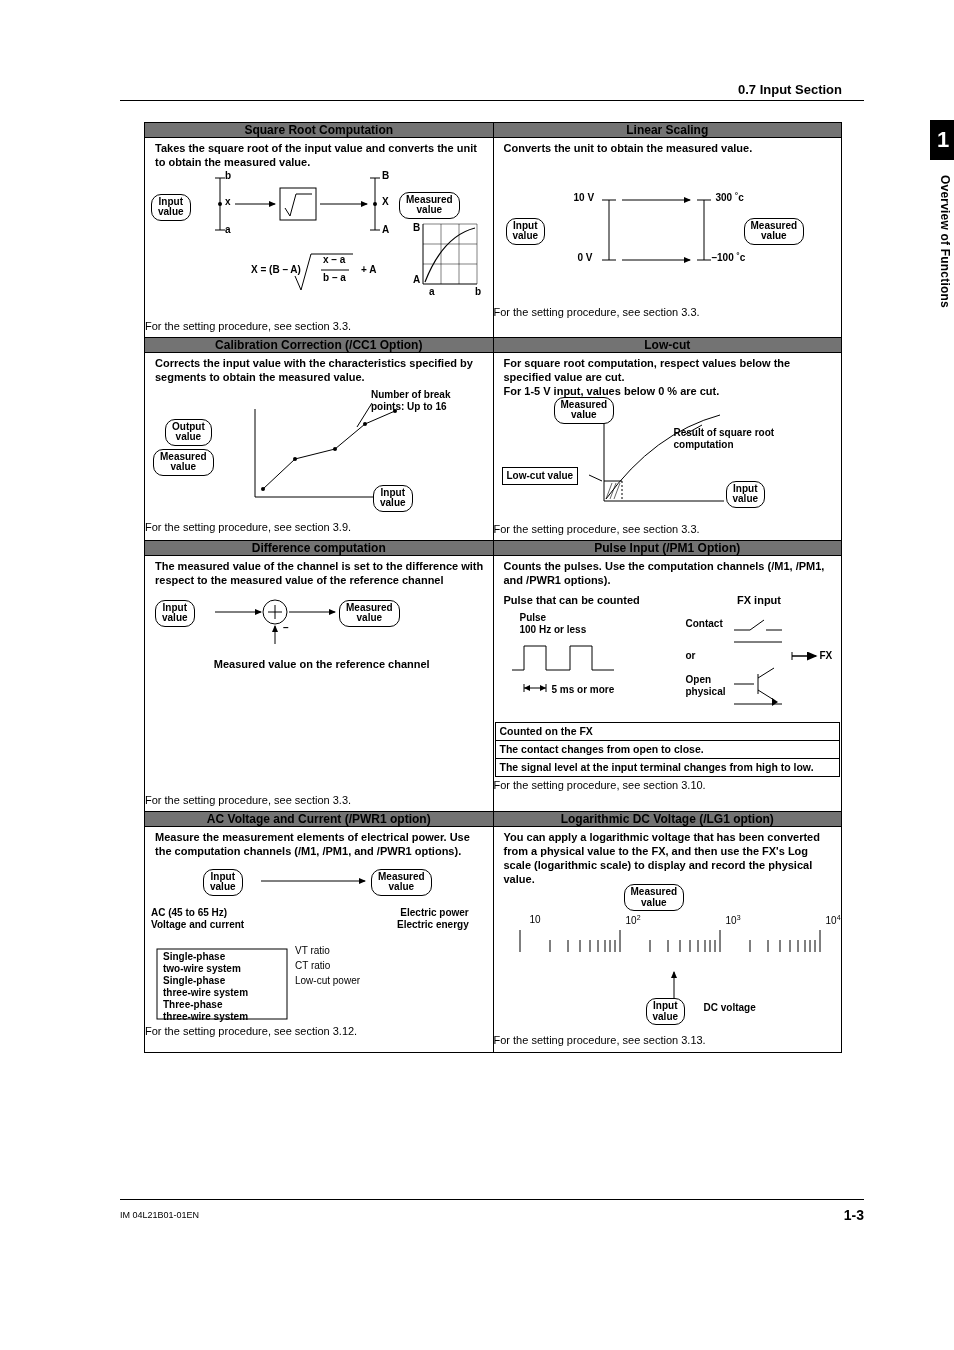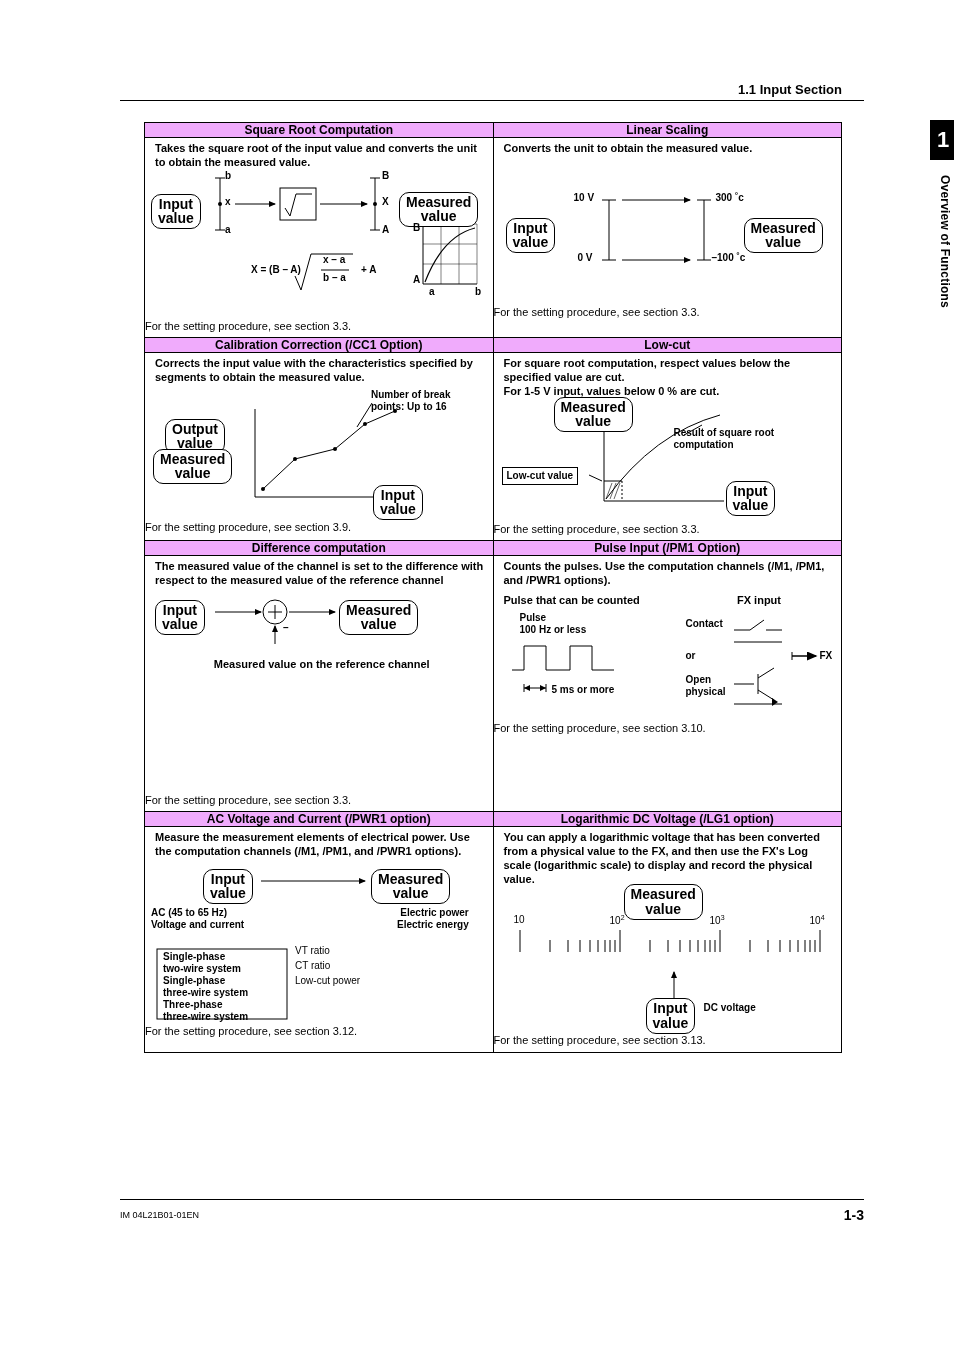--- a/index.html
+++ b/index.html
@@ -63,21 +63,21 @@
     border: 1px solid #000;
     border-collapse: collapse;
     table-layout: fixed;
   }
   .grid td {
     border: 1px solid #000;
     vertical-align: top;
     padding: 0;
   }
   .hd {
-    background: #f0abfc;
+    background: #737373;
     text-align: center;
     font-size: 12px;
     font-weight: bold;
     padding: 2px 0;
   }
   .cell {
     position: relative;
     font-size: 11px;
     font-weight: bold;
     line-height: 1.25;
@@ -92,21 +92,21 @@
   }
   .fig {
     position: relative;
     margin: 2px 0 2px 0;
     height: var(--h, 100px);
   }
   .bubble {
     position: absolute;
     border: 1px solid #000;
     border-radius: 10px;
-    font-size: 14px;
+    font-size: 10px;
     font-weight: bold;
     text-align: center;
     line-height: 1.05;
     padding: 2px 6px;
     background: #fff;
   }
   .txt {
     position: absolute;
     font-size: 10px;
     font-weight: bold;
@@ -137,28 +137,28 @@
     font-size: 14px;
     font-weight: bold;
   }
   .hr-bot {
     position: absolute;
     bottom: 150px;
     left: 120px;
     right: 90px;
     border-top: 1px solid #000;
   }
-  .normal { font-weight: normal; }
+  .normal { font-weight: normal; margin-left: 16px; }
   sup { font-size: 7px; }
 </style>
 </head>
 <body>
 
 <div class="page">
-  <div class="breadcrumb">1.1  Input Section</div>
+  <div class="breadcrumb">0.7  Input Section</div>
   <div class="hr-top"></div>
 
   <div class="side-tab">1</div>
   <div class="side-label">Overview of Functions</div>
 
   <table class="grid">
     <colgroup>
         <col style="width:50%">
         <col style="width:50%">
       </colgroup>
@@ -381,20 +381,33 @@
             <line x1="298" y1="40" x2="298" y2="48" stroke="#000"></line>
           </svg>
           <span class="txt" style="left:26px;top:0px;white-space:pre">Pulse<br>100 Hz or less</span>
           <span class="txt" style="left:58px;top:72px">5 ms or more</span>
           <span class="txt" style="left:192px;top:6px">Contact</span>
           <span class="txt" style="left:192px;top:38px">or</span>
           <span class="txt" style="left:192px;top:62px;white-space:normal;width:52px">Open physical</span>
           <span class="txt" style="left:326px;top:38px">FX</span>
         </div>
 
+        <table style="width:calc(100% - 2px);margin:0 1px 2px 1px;border-collapse:collapse;font-size:10.5px;font-weight:bold">
+          <tbody>
+                <tr>
+                  <td style="border:1px solid #000;padding:2px 4px">Counted on the FX</td>
+                </tr>
+          <tr>
+                  <td style="border:1px solid #000;padding:2px 4px">The contact changes from open to close.</td>
+                </tr>
+          <tr>
+                  <td style="border:1px solid #000;padding:2px 4px">The signal level at the input terminal changes from high to low.</td>
+                </tr>
+        </tbody>
+            </table>
         <div class="foot">For the setting procedure, see section 3.10.</div>
       </td>
     </tr>
 
     <tr>
       <td class="hd">AC Voltage and Current (/PWR1 option)</td>
       <td class="hd">Logarithmic DC Voltage (/LG1 option)</td>
     </tr>
 
     <tr>

